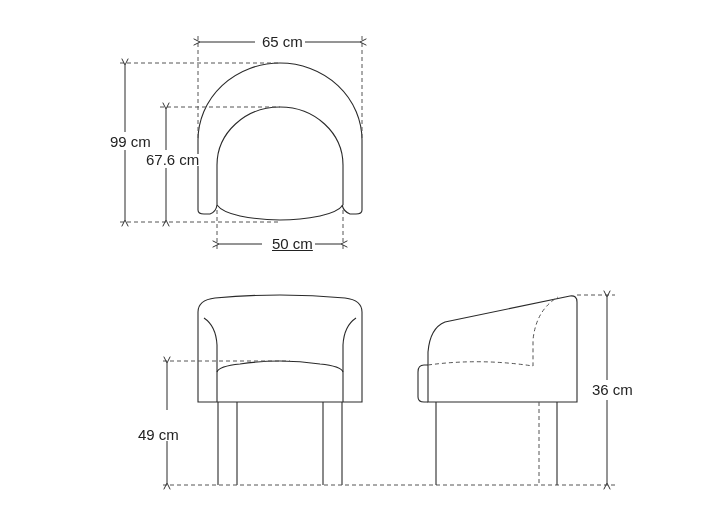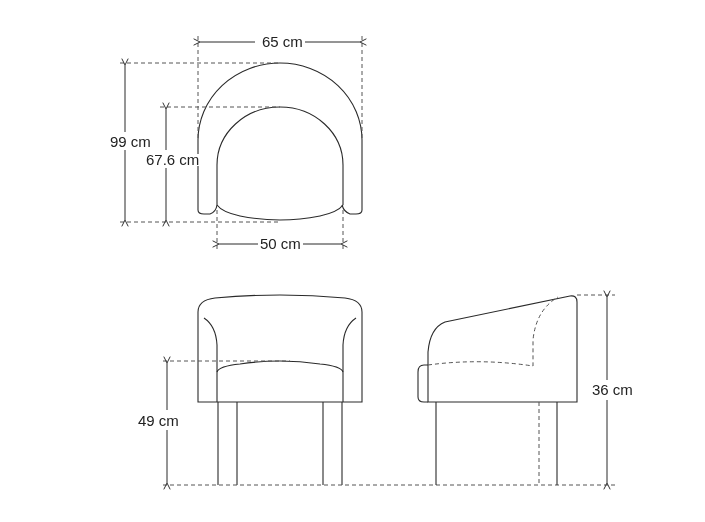--- a/index.html
+++ b/index.html
@@ -75,15 +75,15 @@
 
     <line class="dash" x1="577" y1="295" x2="615" y2="295"></line>
     <line class="dim" x1="607" y1="297" x2="607" y2="380" marker-start="url(#arr)"></line>
     <line class="dim" x1="607" y1="400" x2="607" y2="483" marker-end="url(#arr)"></line>
   </g>
 </svg>
 
 <span class="lbl" style="left:260px;top:36px;">65 cm</span>
 <span class="lbl" style="left:108px;top:136px;">99 cm</span>
 <span class="lbl" style="left:144px;top:154px;">67.6 cm</span>
-<span class="lbl" style="left:258px;top:238px;">50 cm</span>
-<span class="lbl" style="left:136px;top:415px;text-align:center;">49 cm</span>
+<span class="lbl" style="left:270px;top:238px;text-decoration:underline;">50 cm</span>
+<span class="lbl" style="left:136px;top:429px;text-align:center;">49 cm</span>
 <span class="lbl" style="left:590px;top:384px;">36 cm</span>
 
 </body></html>

